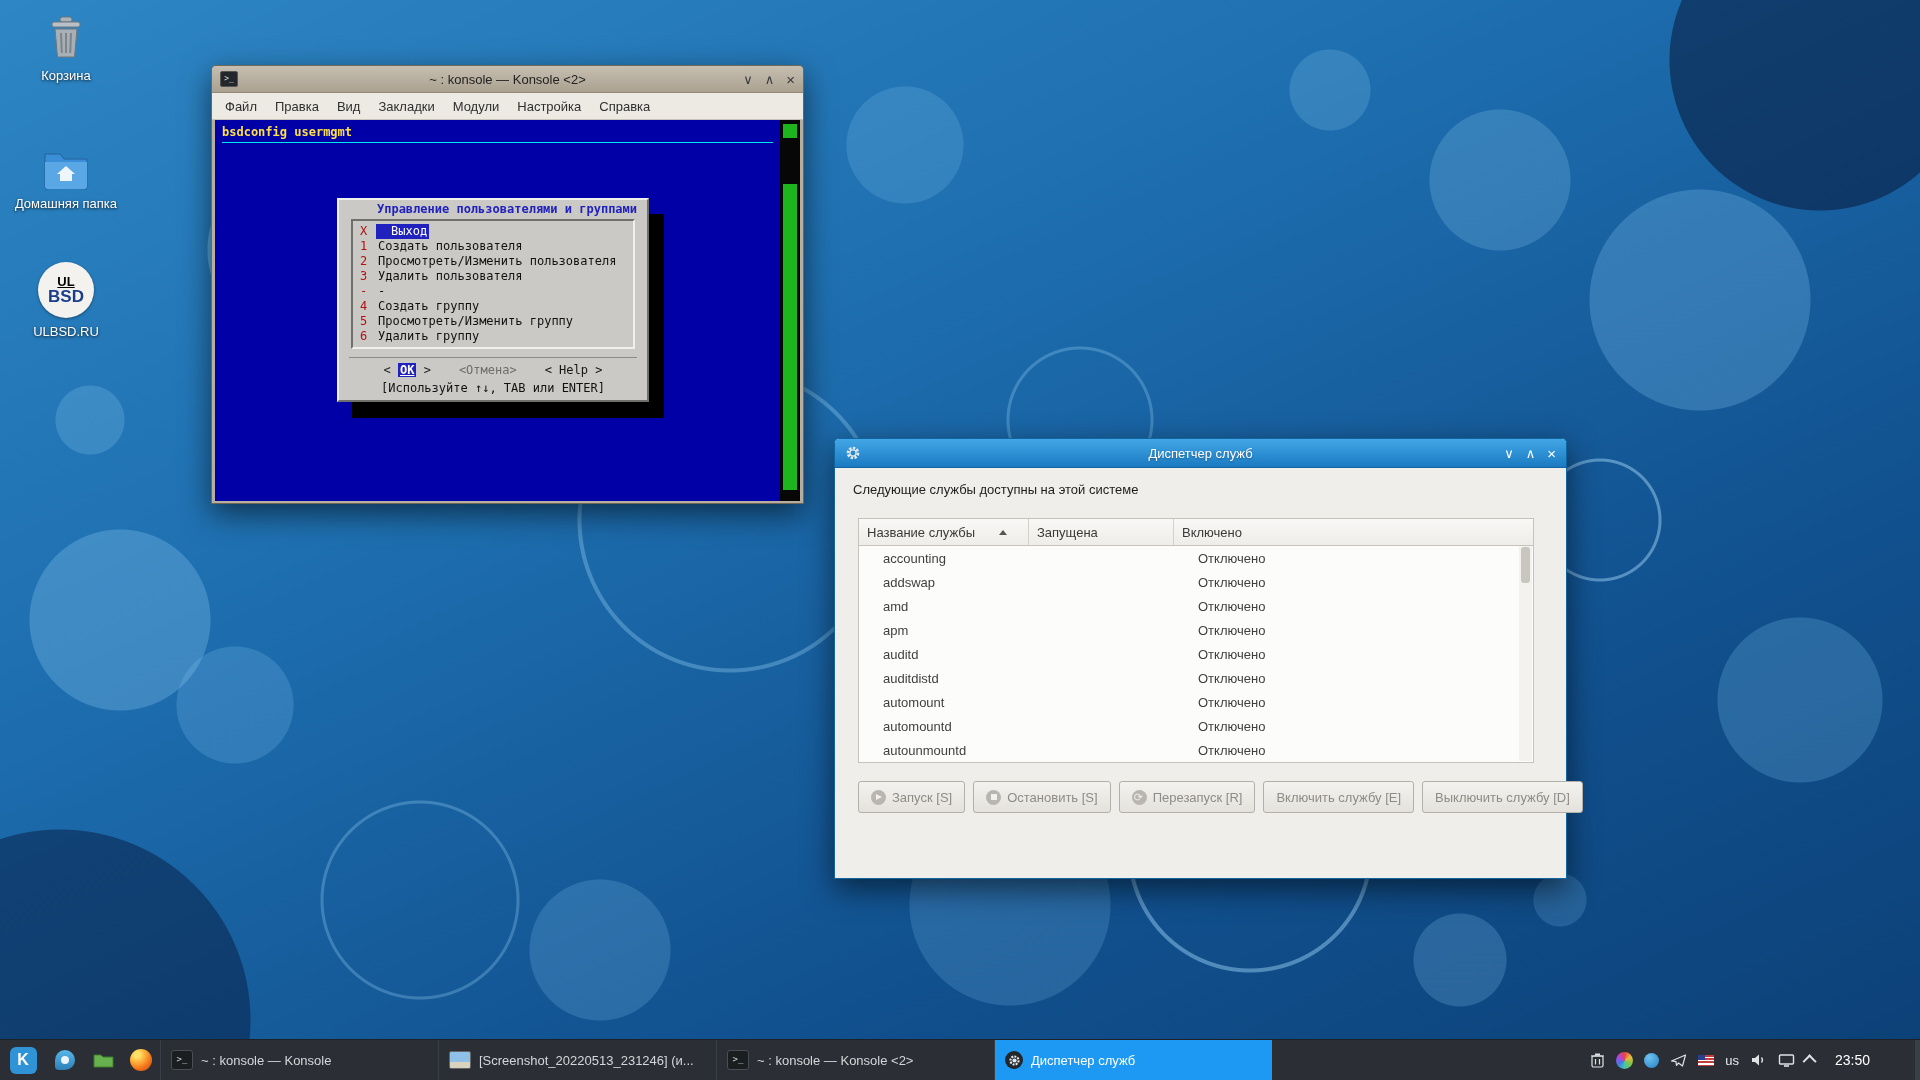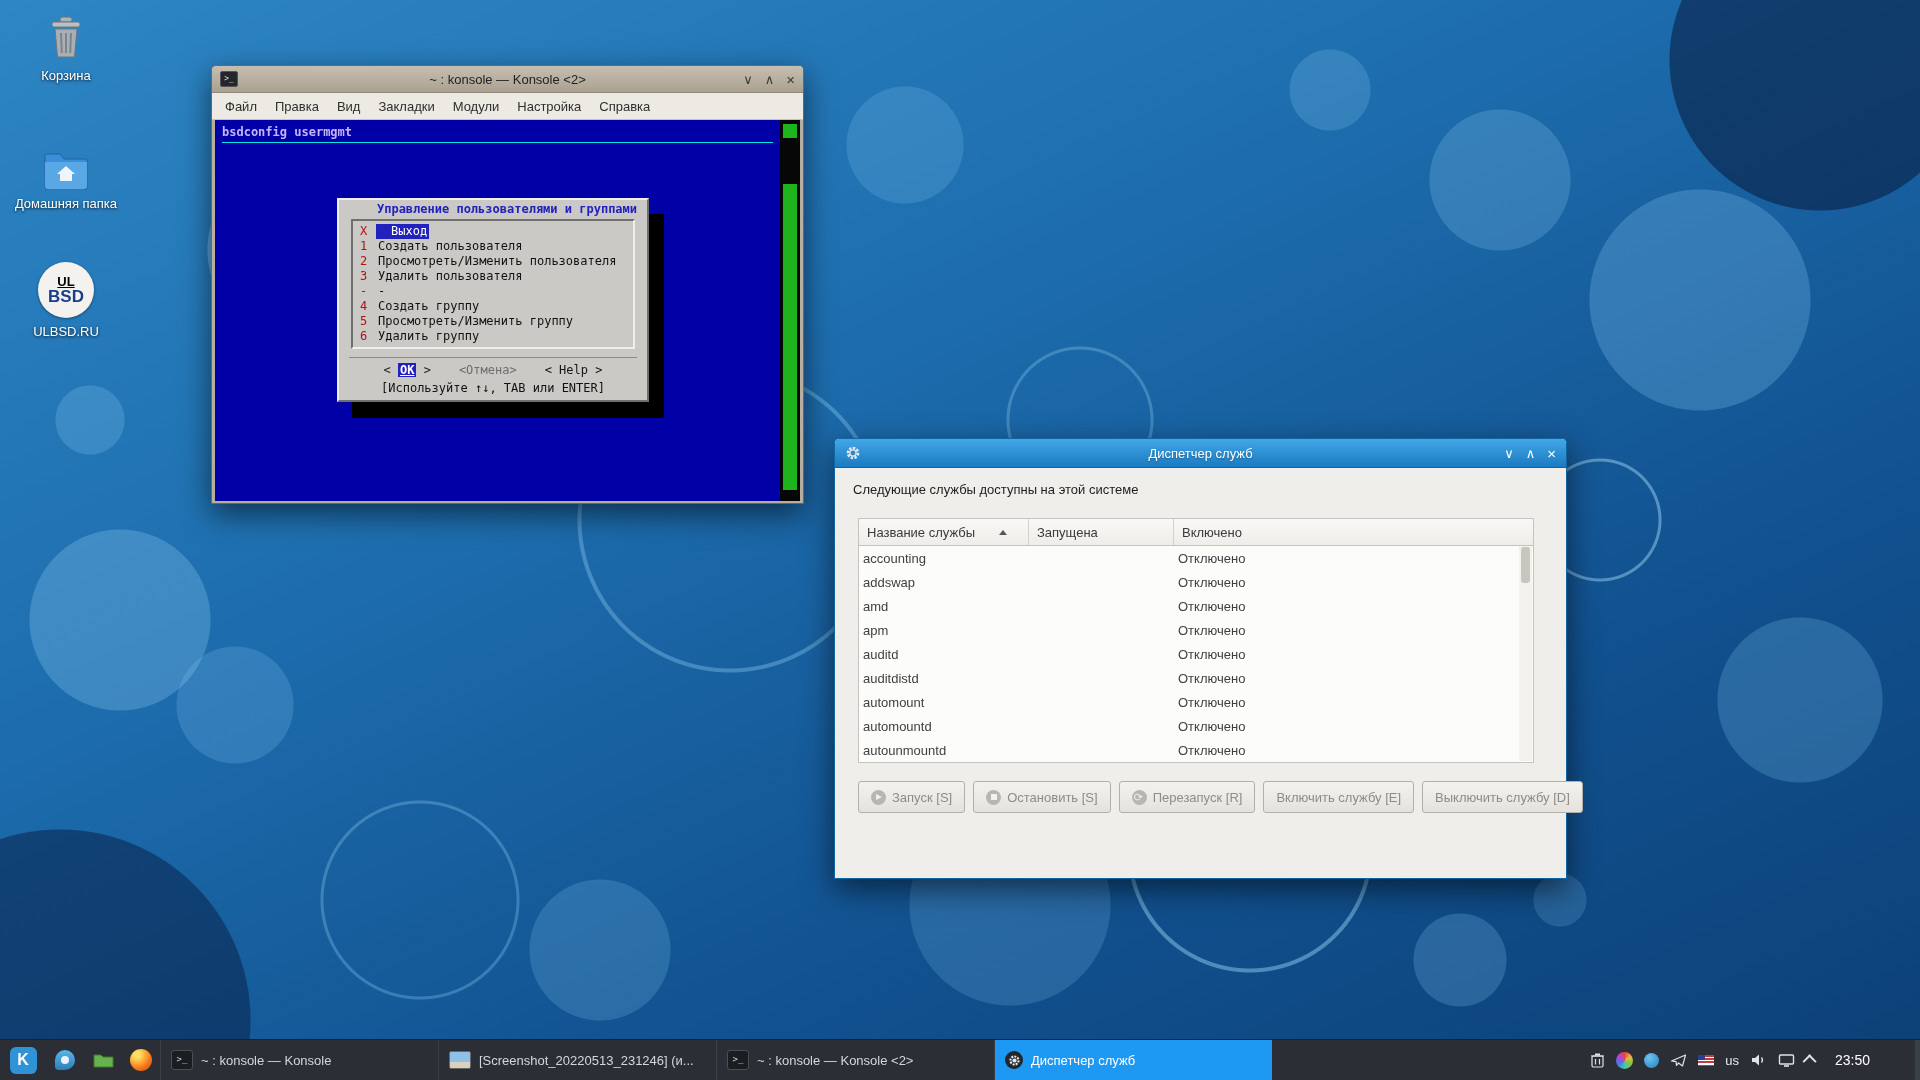--- a/index.html
+++ b/index.html
@@ -57,21 +57,21 @@
   .kon-title{position:absolute;left:0;right:0;text-align:center;font-size:13px;color:#222;pointer-events:none;}
   .kon-icon{width:16px;height:14px;background:#23262a;border-radius:2px;border:1px solid #555;
             color:#d8dcdf;font-family:"DejaVu Sans Mono",monospace;font-size:8px;line-height:13px;
             text-align:center;z-index:1;}
   .kon-menubar{height:26px;background:#edeae4;border-bottom:1px solid #c9c4ba;display:flex;
                align-items:center;padding:0 4px;}
   .kon-menu-item{font-size:13px;color:#2f2f2f;padding:0 9px;cursor:pointer;text-align:center;}
   .kon-frame{position:relative;height:381px;margin:0 3px;background:#050505;}
   .kon-term{position:absolute;left:0;top:0;right:20px;bottom:0;background:#0000a6;
             font-family:"DejaVu Sans Mono",monospace;font-size:12px;padding:5px 7px;}
-  .term-cmd{color:#c4b5fd;font-weight:bold;}
+  .term-cmd{color:#fde047;font-weight:bold;}
   .term-hr{height:1px;background:#00e8e8;margin-top:3px;}
   .term-side{position:absolute;right:0;top:0;bottom:0;width:20px;background:#070707;}
   .term-side .g1{position:absolute;top:4px;left:3px;width:14px;height:14px;background:#1db41d;}
   .term-side .g2{position:absolute;top:64px;left:3px;width:14px;height:306px;background:#1db41d;}
 
   
   .bsd-dialog{position:absolute;left:122px;top:78px;width:308px;background:#cac9c5;
               border-top:2px solid #efefec;border-left:2px solid #efefec;
               border-right:2px solid #6f6f6c;border-bottom:2px solid #6f6f6c;
               box-shadow:15px 16px 0 #000;padding-bottom:5px;}
@@ -107,21 +107,21 @@
   .svc-thead{height:26px;display:flex;align-items:center;
              background:linear-gradient(#f9f8f6,#efede9);border-bottom:1px solid #c6c3bd;
              font-size:13px;color:#3a3a3a;}
   .svc-th{padding:0 8px;display:flex;align-items:center;gap:24px;height:100%;box-sizing:border-box;}
   .svc-th.c1{width:170px;border-right:1px solid #d5d2cc;}
   .svc-th.c2{width:145px;border-right:1px solid #d5d2cc;}
   .svc-th.c3{flex:1;}
   .sort-tri{width:0;height:0;border-left:4px solid transparent;border-right:4px solid transparent;
             border-bottom:5px solid #555;}
   .svc-row{display:flex;height:24px;align-items:center;font-size:13px;color:#3f3f3f;cursor:default;}
-  .svc-cell{padding:0 4px;box-sizing:border-box;overflow:hidden;white-space:nowrap;}
+  .svc-cell{padding:0 24px;box-sizing:border-box;overflow:hidden;white-space:nowrap;}
   .svc-cell.c1{width:170px;}
   .svc-cell.c2{width:145px;}
   .svc-cell.c3{flex:1;}
   .svc-scrollbar{position:absolute;top:27px;right:1px;bottom:1px;width:13px;background:#f3f2ef;}
   .svc-scrollbar .thumb{position:absolute;top:1px;left:2px;width:9px;height:36px;background:#c9c6c0;border-radius:3px;}
   .svc-actions{display:flex;gap:8px;margin:18px 0 0 7px;}
   .svc-btn{height:30px;display:flex;align-items:center;gap:6px;padding:0 12px;
            background:linear-gradient(#f4f2ef,#e5e2dd);border:1px solid #b3b0aa;border-radius:3px;
            font-size:13px;color:#8f8c87;cursor:default;white-space:nowrap;}
   .act-ico{width:15px;height:15px;border-radius:50%;background:#b9b6b1;position:relative;flex:none;}

